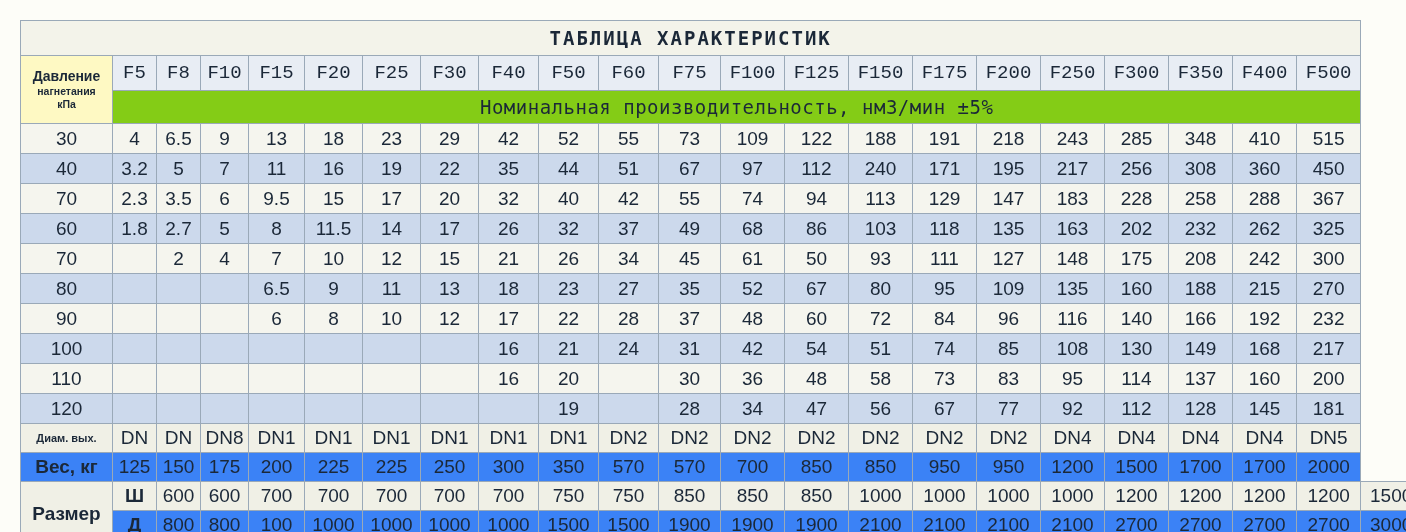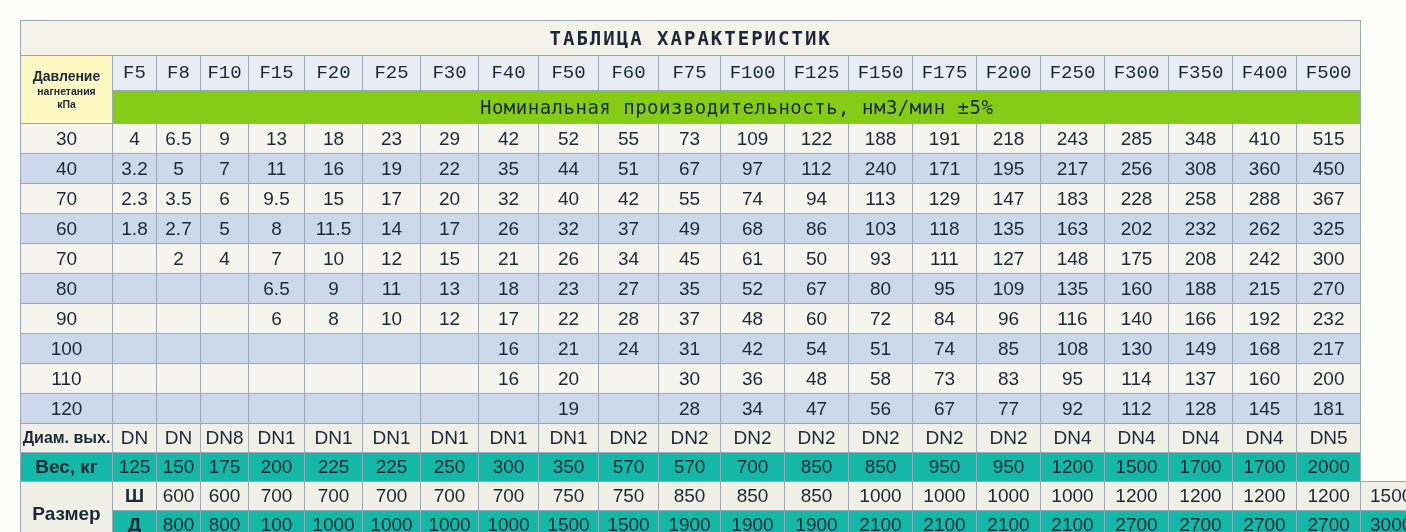--- a/index.html
+++ b/index.html
@@ -89,27 +89,27 @@
   tr.rowB td { background: #ccd9ec; height: 29px; }
   td.presscell {
     font-size: 20px;
     color: #17212e;
   }
   tr.rowB td.presscell { background: #ccd9ec; }
   td.val { font-size: 19px; }
   td.empty { color: transparent; }
   
   tr.botA td { background: #f0f0e6; height: 28px; }
-  tr.botB td { background: #14b8a6; height: 28px; margin-left: 48px; }
+  tr.botB td { background: #3b82f6; height: 28px; margin-left: 48px; }
   td.botlabel {
     font-size: 13px;
     font-weight: bold;
     color: #13202f;
   }
-  td.botlabel.small { font-size: 16px; }
+  td.botlabel.small { font-size: 11px; }
   td.botval { font-size: 18px; }
   td.sizelabel {
     font-size: 10px;
     font-weight: bold;
     width: 56px;
   }
   td.sizeletter {
     font-size: 15px;
     font-weight: bold;
     width: 36px;

